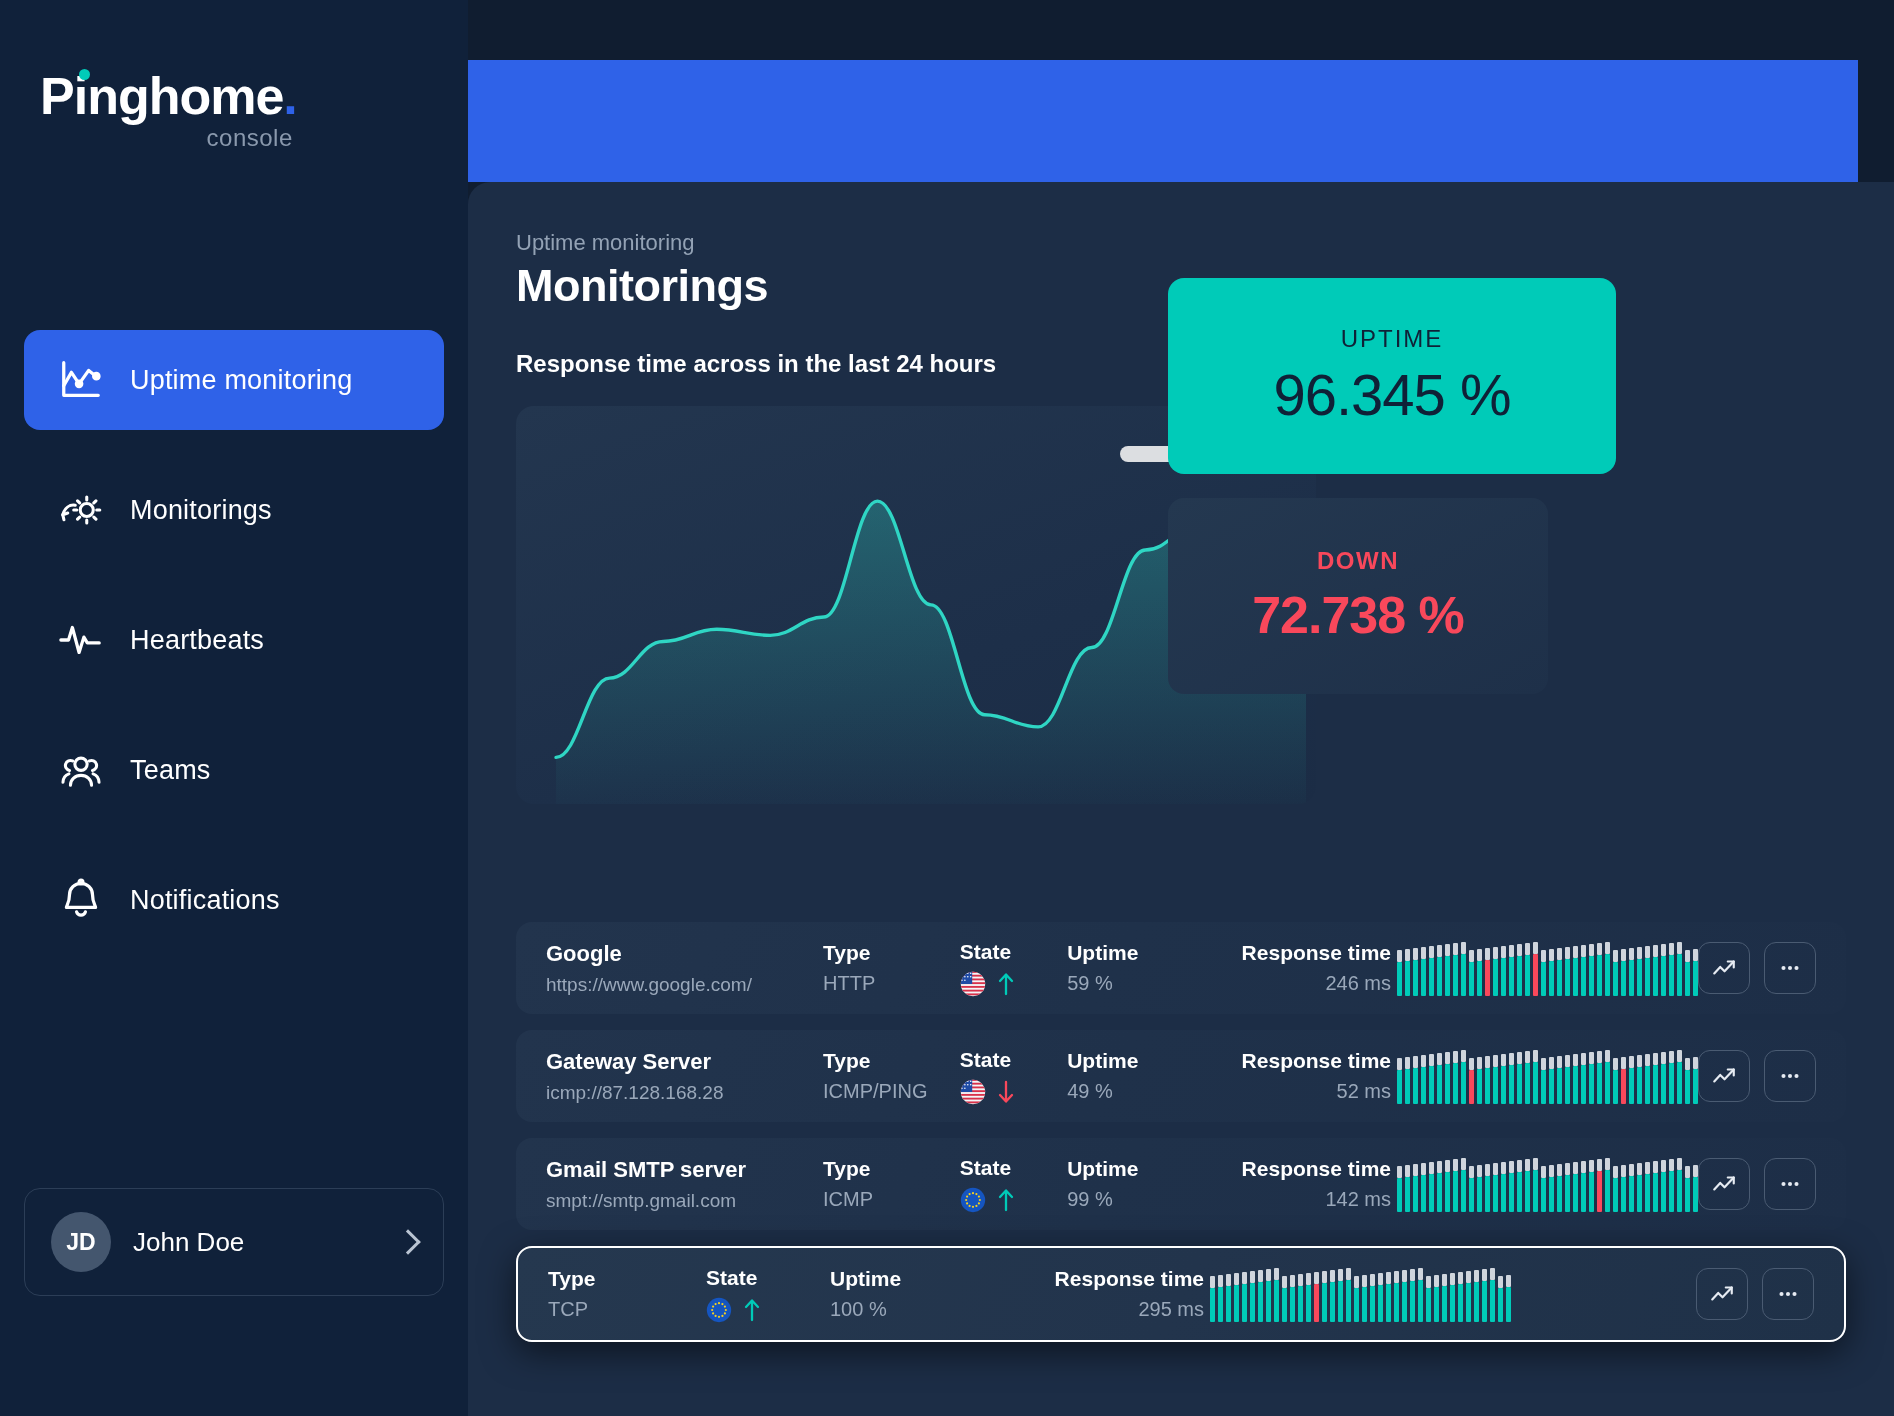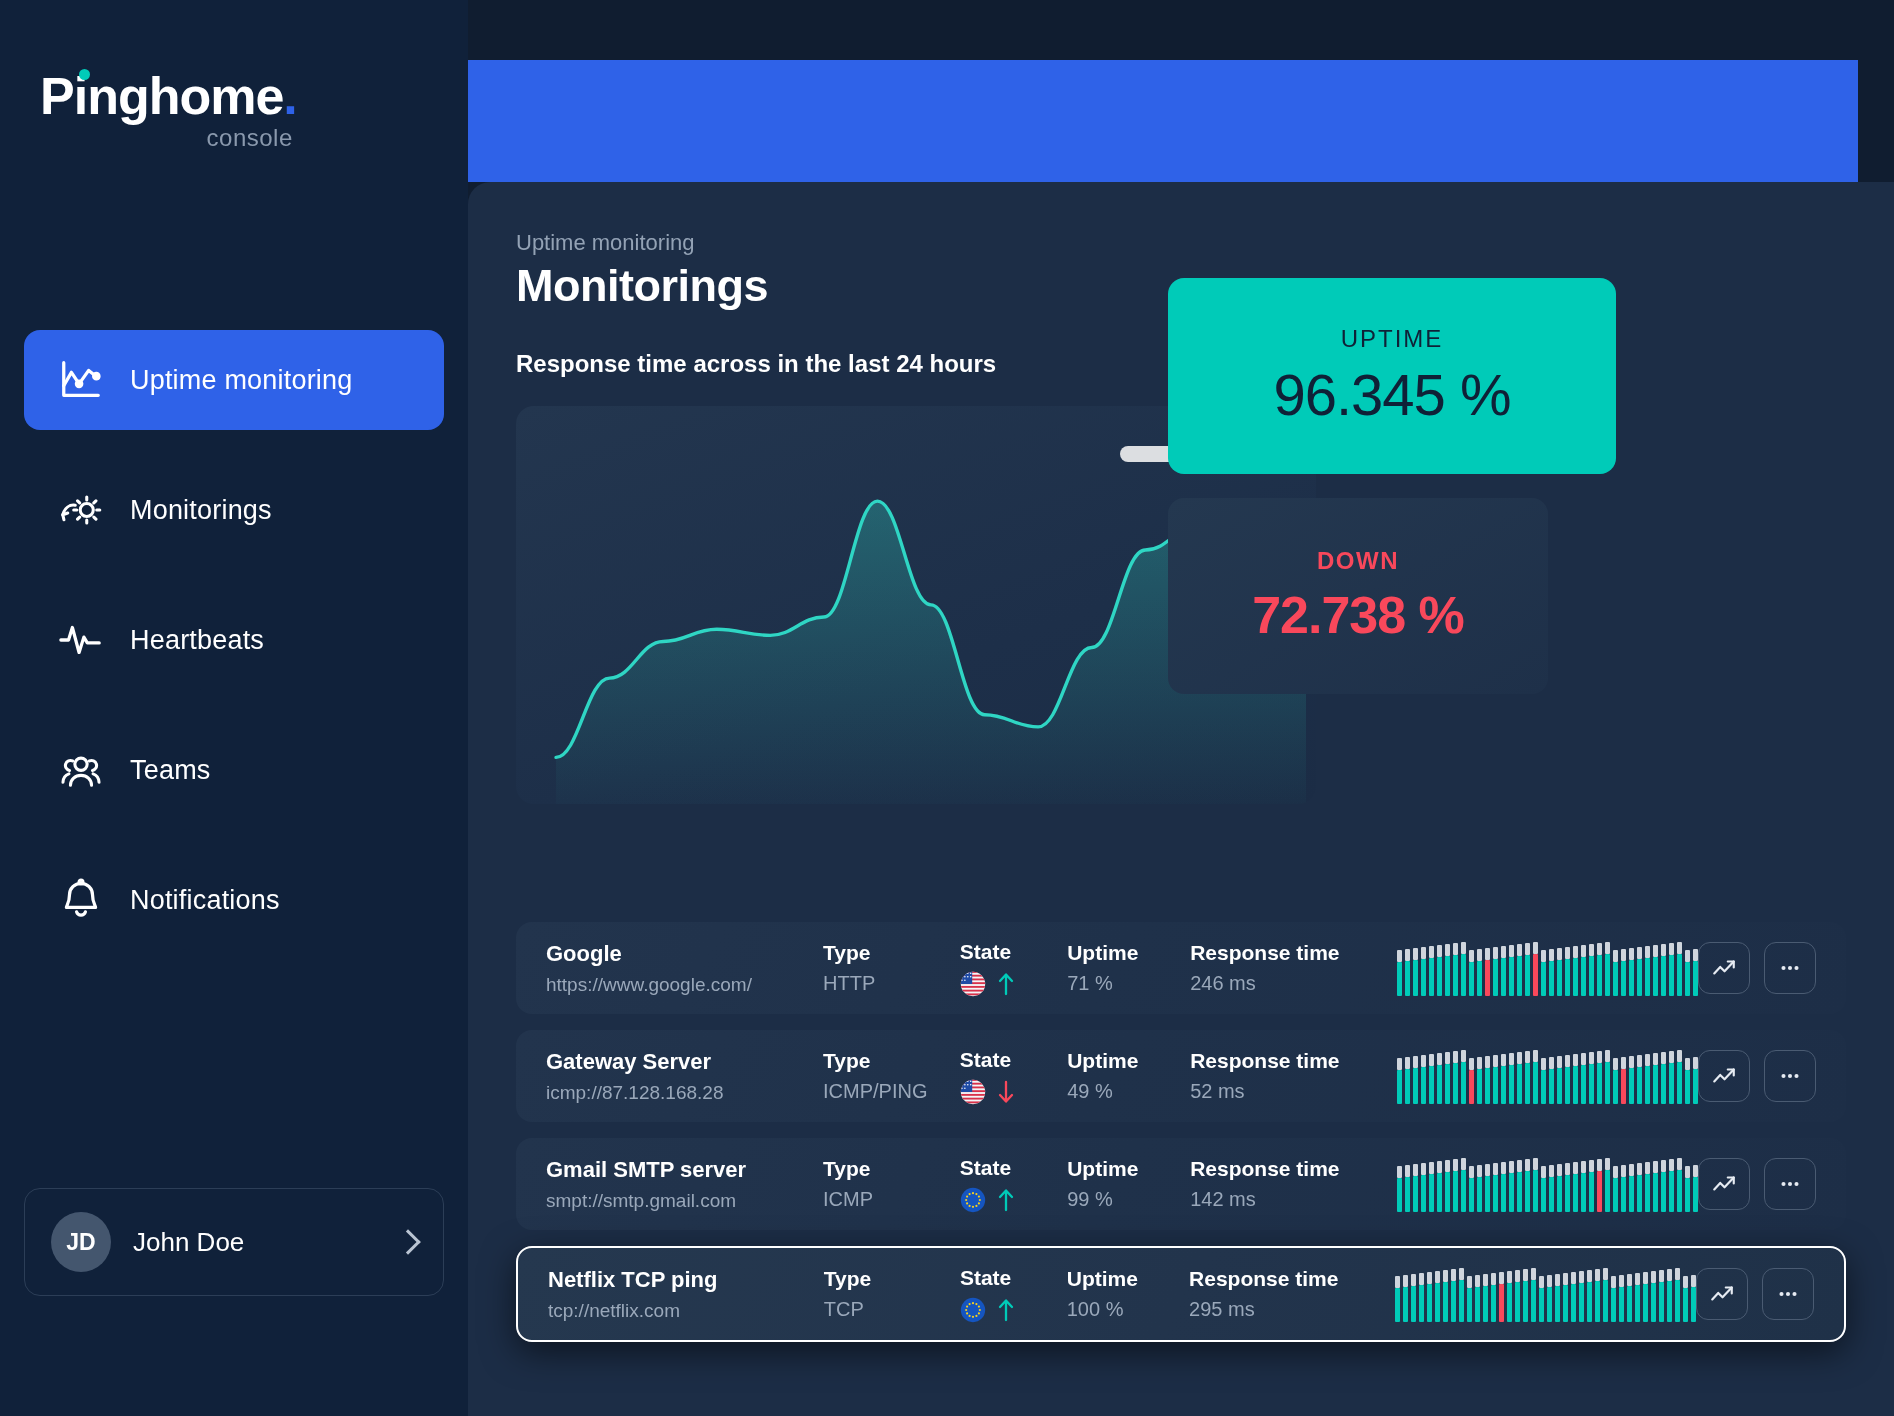--- a/index.html
+++ b/index.html
@@ -123,21 +123,21 @@
   }
   .col-name { width: 320px; }
   .row-title { font-size: 22px; font-weight: 700; color: #ffffff; margin-bottom: 7px; }
   .row-sub { font-size: 19px; color: #9aa8ba; }
   .col { width: 90px; }
   .col-head { font-size: 21px; font-weight: 700; color: #ffffff; margin-bottom: 7px; }
   .col-val { font-size: 20px; color: #9aa8ba; }
   .col-type { width: 158px; }
   .col-state { width: 124px; }
   .col-uptime { width: 142px; }
-  .col-resp { width: 232px; }
+  .col-resp { width: 232px; text-align: right; }
   .state-row { display: flex; align-items: center; gap: 10px; }
   .flag { width: 26px; height: 26px; border-radius: 50%; display: block; }
   .arrow { width: 20px; height: 26px; display: block; }
 
   .spark { display: flex; align-items: flex-end; gap: 3px; height: 56px; margin-left: 6px; }
   .bar { width: 5px; border-radius: 1px; background: #00cbb8; position: relative; }
   .bar .cap { position: absolute; left: 0; right: 0; top: -12px; height: 12px; background: #cfd5dd; border-radius: 1px; }
   .bar.down { background: #f9485b; }
 
   .actions { display: flex; gap: 14px; margin-left: auto; }
@@ -301,21 +301,21 @@
                   <circle cx="6" cy="11.399999999999999" r="0.95" fill="#fff"></circle>
     </g>
   </svg>
               <svg class="arrow" viewBox="0 0 20 26" fill="none" stroke="#00cbb8" stroke-width="2.3" stroke-linecap="round" stroke-linejoin="round">
                 <path d="M10 23 L10 4 M4 10 L10 3.4 L16 10"></path>
               </svg>
       </div>
     </div>
     <div class="col col-uptime">
       <div class="col-head">Uptime</div>
-      <div class="col-val">71 %</div>
+      <div class="col-val">59 %</div>
     </div>
     <div class="col col-resp">
       <div class="col-head">Response time</div>
       <div class="col-val">246 ms</div>
     </div>
     <span class="spark">
             <span class="bar" style="height:34px">
               <span class="cap"></span>
             </span>
             <span class="bar" style="height:35px">
@@ -800,24 +800,20 @@
               <svg viewBox="0 0 24 24" fill="#e6ebf2">
                 <circle cx="6" cy="12" r="1.9"></circle>
                 <circle cx="12" cy="12" r="1.9"></circle>
                 <circle cx="18" cy="12" r="1.9"></circle>
               </svg>
             </button>
     </div>
   </div>
 
   <div class="row featured">
-    <div class="col-name">
-      <div class="row-title">Netflix TCP ping</div>
-      <div class="row-sub">tcp://netflix.com</div>
-    </div>
     <div class="col col-type">
       <div class="col-head">Type</div>
       <div class="col-val">TCP</div>
     </div>
     <div class="col col-state">
       <div class="col-head">State</div>
       <div class="state-row">
         <svg class="flag" viewBox="0 0 32 32">
     <circle cx="16" cy="16" r="15" fill="#1555c0"></circle>
                 <circle cx="16" cy="7.6" r="1.35" fill="#f5d020"></circle>

